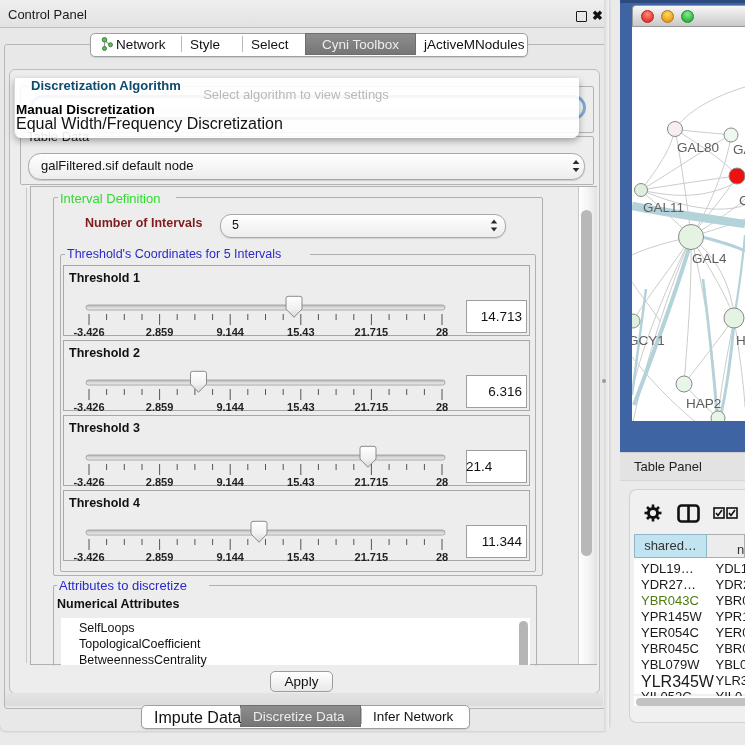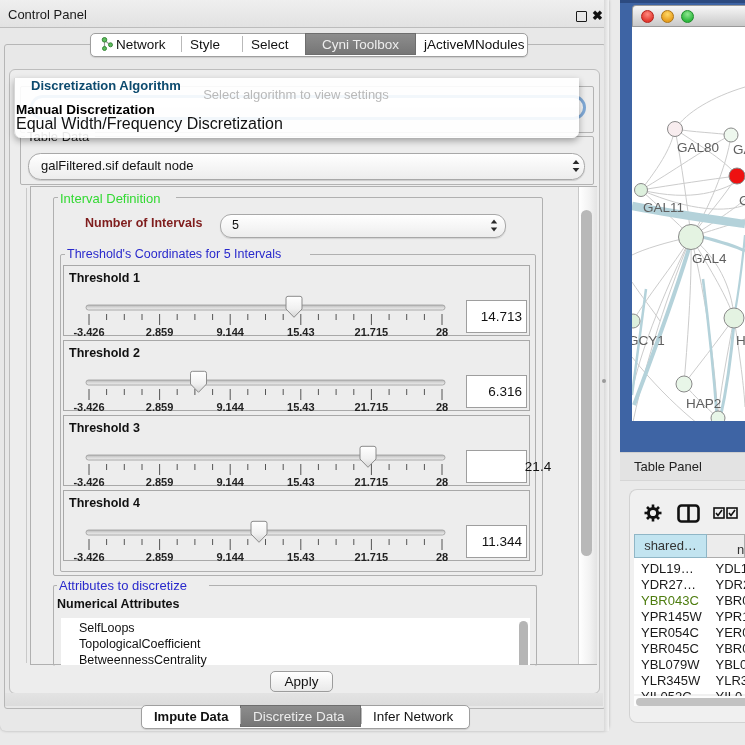--- a/index.html
+++ b/index.html
@@ -175,21 +175,21 @@
     <text x="96.6" y="71" text-anchor="middle" font-family="Liberation Sans" font-size="11" font-weight="bold" fill="#222">2.859</text>
     <text x="167.2" y="71" text-anchor="middle" font-family="Liberation Sans" font-size="11" font-weight="bold" fill="#222">9.144</text>
     <text x="237.8" y="71" text-anchor="middle" font-family="Liberation Sans" font-size="11" font-weight="bold" fill="#222">15.43</text>
     <text x="308.4" y="71" text-anchor="middle" font-family="Liberation Sans" font-size="11" font-weight="bold" fill="#222">21.715</text>
     <text x="379.0" y="71" text-anchor="middle" font-family="Liberation Sans" font-size="11" font-weight="bold" fill="#222">28</text>
     <g transform="translate(305.0,42.5)">
       <path d="M-8,-9.2 L-8,1.5 L0,9.8 L8,1.5 L8,-9.2 Q8,-11.2 6,-11.2 L-6,-11.2 Q-8,-11.2 -8,-9.2 Z" fill="url(#thm)" stroke="#8b8b8b" stroke-width="1"></path>
     </g>
   </svg>
 <div class="abs" style="left:466px;top:450px;width:61px;height:33px;background:#ffffff;border:1px solid #9e9e9e;box-sizing:border-box;"></div>
-<div class="abs tt" style="left:466px;top:450px;width:56px;height:33px;line-height:33px;text-align:center;font-size:13.5px;color:#111;margin-left:44px;">21.4</div>
+<div class="abs tt" style="left:466px;top:450px;width:56px;height:33px;line-height:33px;text-align:left;font-size:13.5px;color:#111;">21.4</div>
 <div class="abs" style="left:63px;top:490px;width:467px;height:71px;border:1px solid #a8a8a8;background:#ededed;box-sizing:border-box;"></div>
 <svg class="abs" style="left:63px;top:490px" width="467" height="71" viewBox="0 0 467 71">
     <text x="6" y="17" font-family="Liberation Sans" font-size="12.5" font-weight="bold" fill="#111">Threshold 4</text>
     <rect x="23" y="40" width="359" height="5" rx="2.5" fill="url(#trk)" stroke="#9a9a9a" stroke-width="0.8"></rect>
     <line x1="26.0" y1="49" x2="26.0" y2="60" stroke="#555" stroke-width="1"></line>
     <line x1="43.6" y1="49" x2="43.6" y2="55" stroke="#555" stroke-width="1"></line>
     <line x1="61.3" y1="49" x2="61.3" y2="55" stroke="#555" stroke-width="1"></line>
     <line x1="79.0" y1="49" x2="79.0" y2="55" stroke="#555" stroke-width="1"></line>
     <line x1="96.6" y1="49" x2="96.6" y2="60" stroke="#555" stroke-width="1"></line>
     <line x1="114.2" y1="49" x2="114.2" y2="55" stroke="#555" stroke-width="1"></line>
@@ -229,21 +229,21 @@
 <div class="abs tt" style="left:79px;top:637px;font-size:12.5px;color:#111;font-weight:normal;">TopologicalCoefficient</div>
 <div class="abs tt" style="left:79px;top:653px;font-size:12.5px;color:#111;font-weight:normal;">BetweennessCentrality</div>
 <div class="abs" style="left:519px;top:621px;width:9px;height:44px;background:#b5b5b5;border-radius:5px 5px 0 0;"></div>
 <div class="abs" style="left:240px;top:670px;width:0;height:0;"></div>
 <div class="abs" style="left:270px;top:671px;width:63px;height:21px;background:linear-gradient(#ffffff,#e9e9e9);border:1px solid #9c9c9c;border-radius:5px;box-sizing:border-box;text-align:center;line-height:19px;font-size:13.5px;color:#111;">Apply</div>
 <div class="abs" style="left:5px;top:693px;width:598px;height:13px;background:linear-gradient(#e3e3e3,#dcdcdc);"></div>
 <div class="abs" style="left:141px;top:705px;width:327px;height:22px;background:#ffffff;border:1px solid #9f9f9f;border-radius:5px;box-shadow:0 1px 1px rgba(0,0,0,0.12);"></div>
 <div class="abs" style="left:239.5px;top:705px;width:121.5px;height:22px;background:linear-gradient(#8d8d8d,#767676);border:1px solid #6e6e6e;box-sizing:border-box;"></div>
 <div class="abs" style="left:239.5px;top:708px;width:1px;height:16px;background:#b9b9b9;"></div>
 <div class="abs" style="left:361px;top:708px;width:1px;height:16px;background:#b9b9b9;"></div>
-<div class="abs tt" style="left:154px;top:709px;font-size:13px;color:#111;font-weight:bold;">Impute Data</div>
+<div class="abs tt" style="left:154px;top:709px;font-size:16px;color:#111;font-weight:normal;">Impute Data</div>
 <div class="abs tt" style="left:253px;top:709px;font-size:13.5px;color:#ededed;font-weight:normal;">Discretize Data</div>
 <div class="abs tt" style="left:373px;top:709px;font-size:13.5px;color:#111;font-weight:normal;">Infer Network</div>
 <div class="abs" style="left:14px;top:78px;width:564px;height:60px;background:rgba(255,255,255,0.9);border-radius:0 0 7px 7px;box-shadow:0 3px 7px rgba(0,0,0,0.33);border-left:1px solid #d8d8d8;"></div>
 <div class="abs" style="left:14px;top:86.5px;width:564px;height:13px;text-align:center;font-size:13px;color:#b9b9b9;">Select algorithm to view settings</div>
 <div class="abs tt" style="left:31px;top:78px;font-size:13px;color:#0c4a6e;font-weight:bold;">Discretization Algorithm</div>
 <div class="abs tt" style="left:16px;top:101.5px;font-size:13.5px;color:#000;font-weight:bold;">Manual Discretization</div>
 <div class="abs tt" style="left:16px;top:115px;font-size:16px;color:#111;font-weight:normal;">Equal Width/Frequency Discretization</div>
 <div class="abs" style="left:604px;top:0;width:5px;height:731px;background:linear-gradient(90deg,#d9d9d9,#f4f4f4);"></div>
 <div class="abs" style="left:602px;top:379px;width:4px;height:4px;background:#9a9a9a;border-radius:2px;"></div>
 <div class="abs" style="left:620px;top:0;width:125px;height:452px;background:#3e64a4;"></div>
@@ -347,18 +347,18 @@
 <div class="abs tt" style="left:641px;top:592.8px;font-size:13px;color:#4d7c0f;font-weight:normal;">YBR043C</div>
 <div class="abs tt" style="left:715.5px;top:592.8px;font-size:13px;color:#1a1a1a;font-weight:normal;">YBR0</div>
 <div class="abs tt" style="left:641px;top:608.8px;font-size:13px;color:#1a1a1a;font-weight:normal;">YPR145W</div>
 <div class="abs tt" style="left:715.5px;top:608.8px;font-size:13px;color:#1a1a1a;font-weight:normal;">YPR1</div>
 <div class="abs tt" style="left:641px;top:624.8px;font-size:13px;color:#1a1a1a;font-weight:normal;">YER054C</div>
 <div class="abs tt" style="left:715.5px;top:624.8px;font-size:13px;color:#1a1a1a;font-weight:normal;">YER0</div>
 <div class="abs tt" style="left:641px;top:640.8px;font-size:13px;color:#1a1a1a;font-weight:normal;">YBR045C</div>
 <div class="abs tt" style="left:715.5px;top:640.8px;font-size:13px;color:#1a1a1a;font-weight:normal;">YBR0</div>
 <div class="abs tt" style="left:641px;top:656.8px;font-size:13px;color:#1a1a1a;font-weight:normal;">YBL079W</div>
 <div class="abs tt" style="left:715.5px;top:656.8px;font-size:13px;color:#1a1a1a;font-weight:normal;">YBL0</div>
-<div class="abs tt" style="left:641px;top:672.8px;font-size:13px;color:#1a1a1a;font-weight:normal;">YLR345W</div>
+<div class="abs tt" style="left:641px;top:672.8px;font-size:16px;color:#1a1a1a;font-weight:normal;">YLR345W</div>
 <div class="abs tt" style="left:715.5px;top:672.8px;font-size:13px;color:#1a1a1a;font-weight:normal;">YLR3</div>
 <div class="abs tt" style="left:641px;top:688.8px;font-size:13px;color:#1a1a1a;font-weight:normal;">YIL052C</div>
 <div class="abs tt" style="left:715.5px;top:688.8px;font-size:13px;color:#1a1a1a;font-weight:normal;">YIL0</div>
 <div class="abs" style="left:634px;top:696px;width:111px;height:10px;background:#fdfdfd;"></div>
 <div class="abs" style="left:636px;top:697.5px;width:109px;height:8px;background:#c2c2c2;border-radius:4.5px 0 0 4.5px;"></div>
 <div class="abs" style="left:630px;top:706px;width:115px;height:15px;background:#f0f0f0;border-radius:0 0 0 8px;"></div>
 </body></html>

